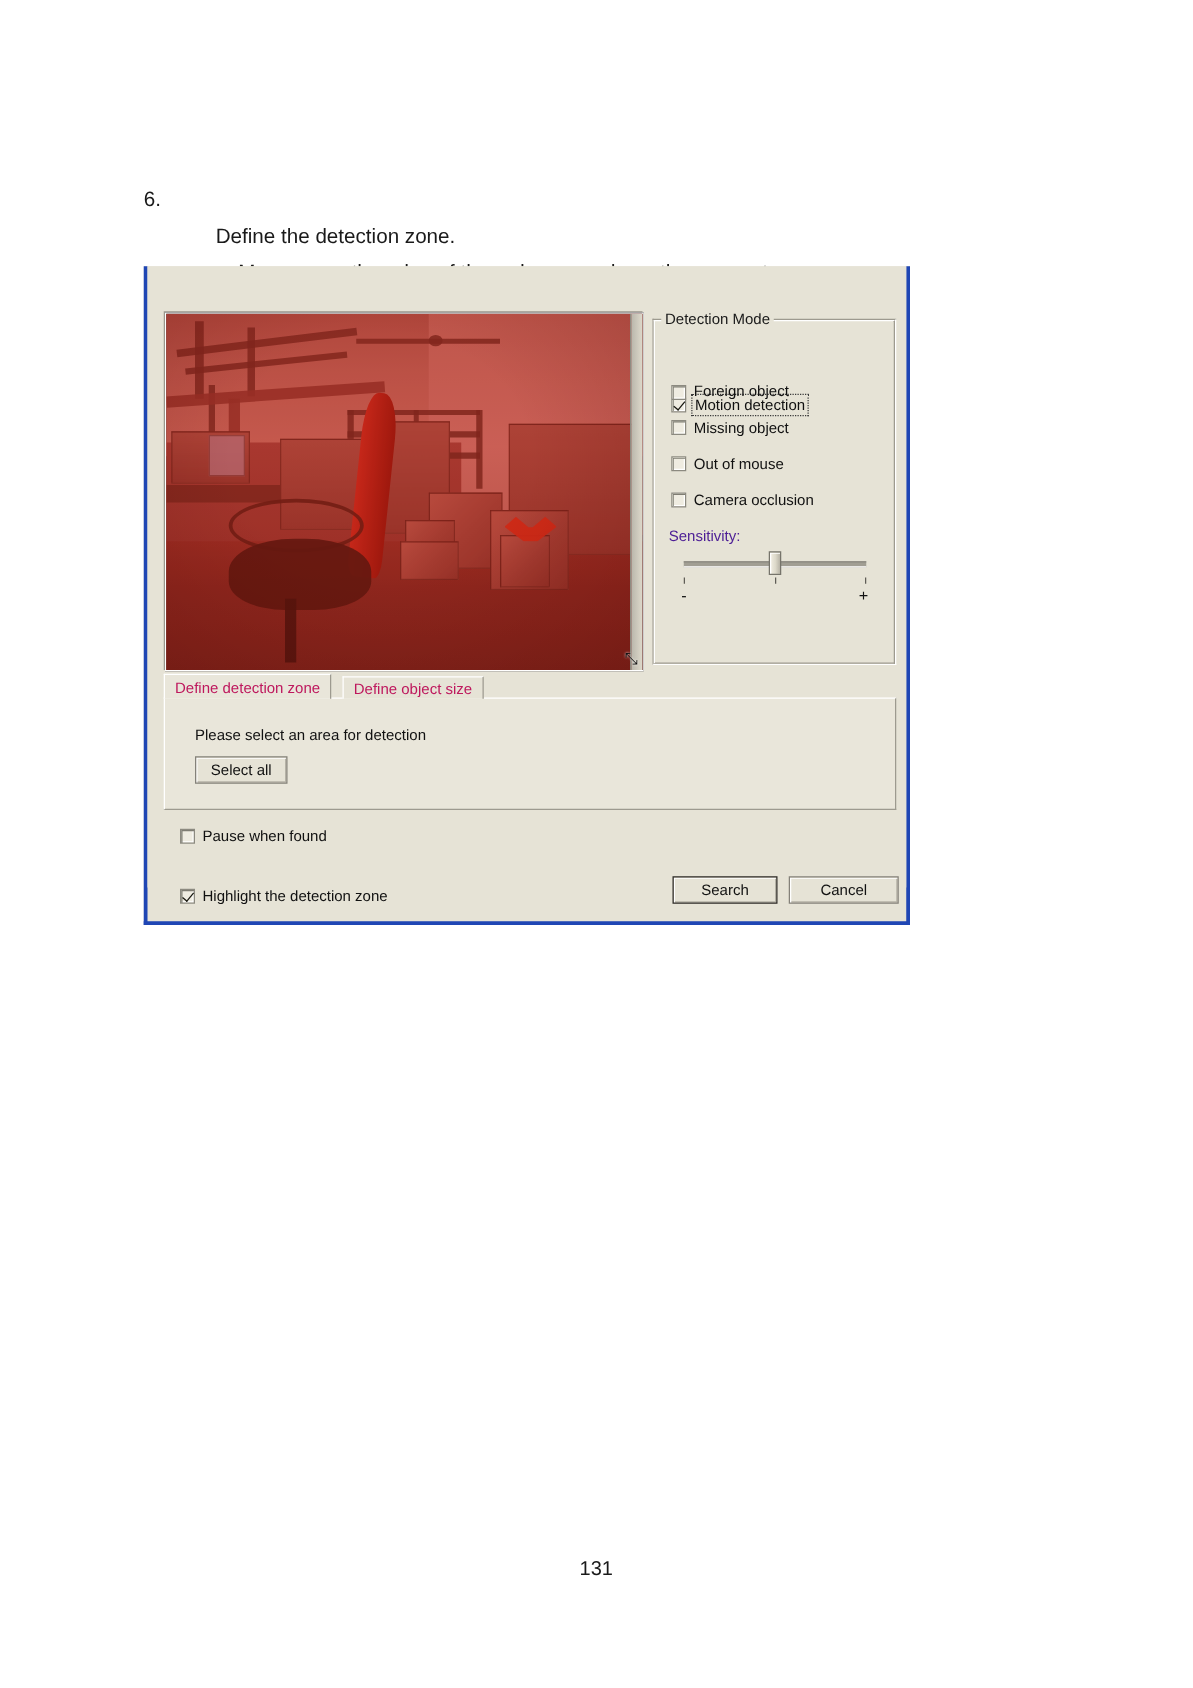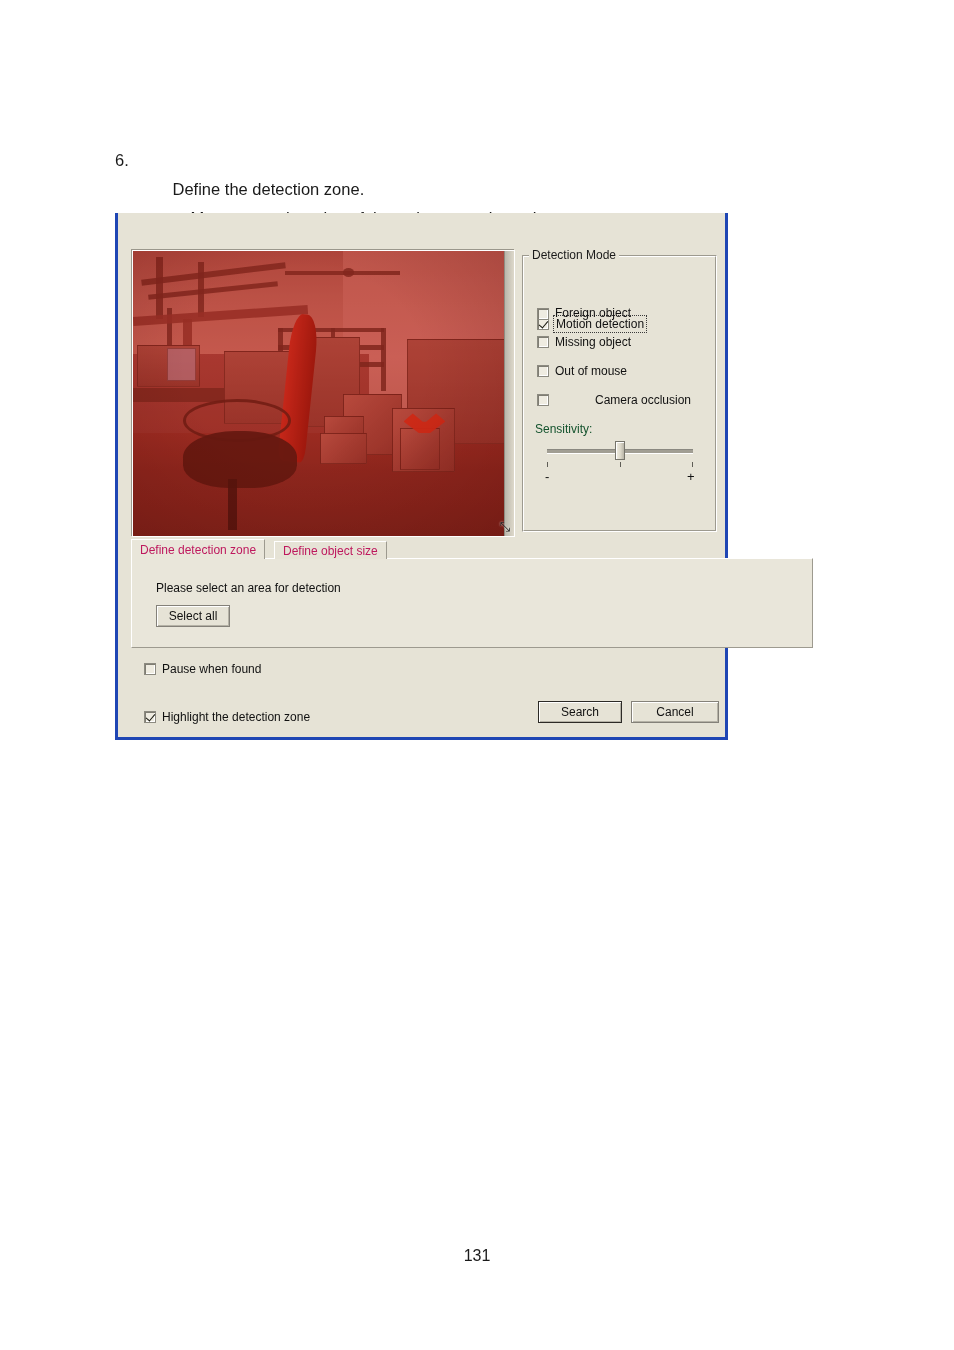--- a/index.html
+++ b/index.html
@@ -320,21 +320,21 @@
     outline: 1px dotted #3a3a3a;
     outline-offset: 1px;
     padding: 0 1px;
   }
 
   .sens-label {
     position: absolute;
     left: 12px;
     top: 166px;
     font-size: 12px;
-    color: #14532d;
+    color: #4c1d95;
   }
   .slider {
     position: absolute;
     left: 24px;
     top: 192px;
     width: 146px;
     height: 4px;
   }
   .slider-track {
     position: absolute;
@@ -414,21 +414,21 @@
   }
   .tab.inactive {
     left: 143px;
     z-index: 2;
     border-color: #ffffff #9d9a8f #9d9a8f #ffffff;
   }
   .tabpanel {
     position: absolute;
     left: 13px;
     top: 345px;
-    width: 682px;
+    width: 586px;
     height: 90px;
     border: 1px solid #ffffff;
     border-right-color: #9d9a8f;
     border-bottom-color: #9d9a8f;
     background: #e9e6da;
     box-sizing: border-box;
   }
   .tabpanel-hint {
     position: absolute;
     left: 24px;
@@ -566,21 +566,21 @@
         <span class="chk-label">Foreign object</span>
       </div>
       <div class="chk-row" style="top:79px;">
         <span class="chk"></span>
         <span class="chk-label">Missing object</span>
       </div>
       <div class="chk-row" style="top:108px;">
         <span class="chk"></span>
         <span class="chk-label">Out of mouse</span>
       </div>
-      <div class="chk-row" style="top:137px;gap:40px;">
+      <div class="chk-row" style="top:137px;">
         <span class="chk"></span>
         <span class="chk-label">Camera occlusion</span>
       </div>
 
       <div class="sens-label">Sensitivity:</div>
       <div class="slider">
         <div class="slider-track"></div>
         <div class="slider-thumb"></div>
       </div>
       <div class="slider-ticks">

